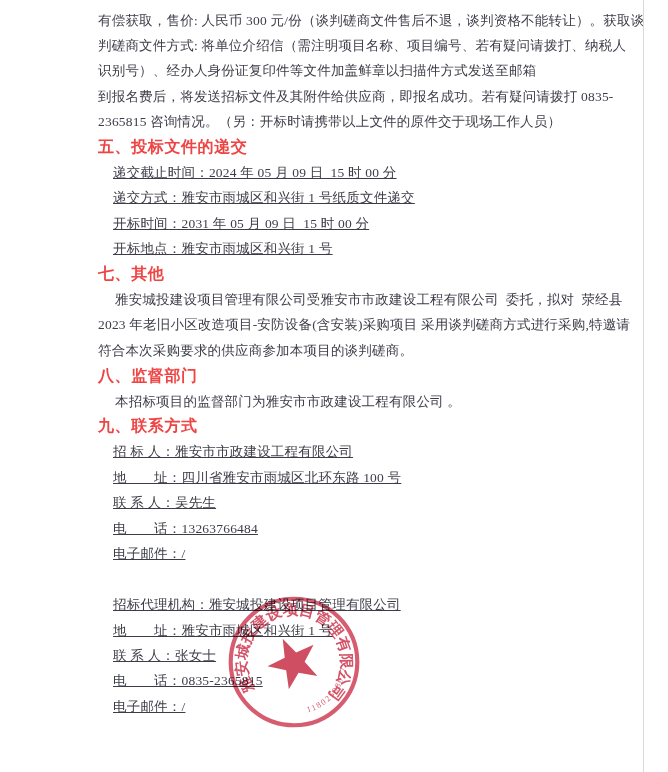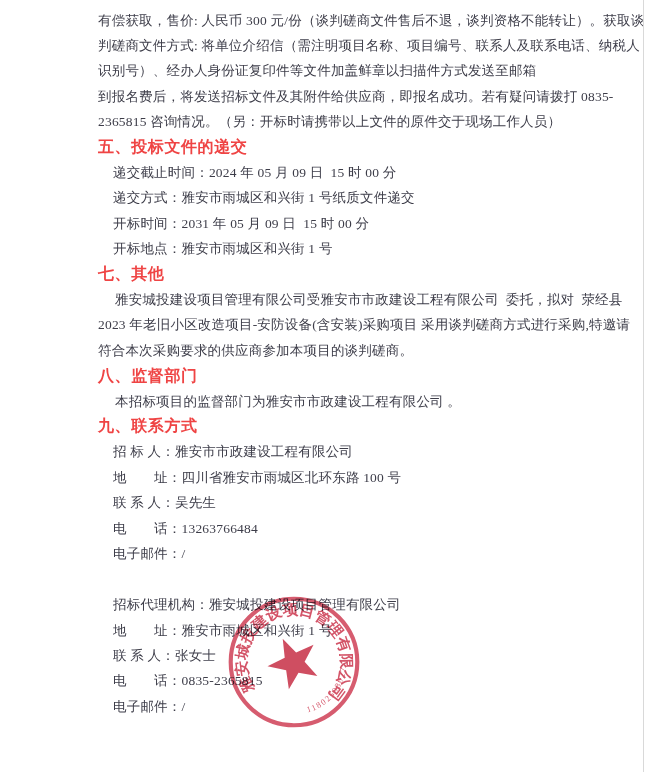--- a/index.html
+++ b/index.html
@@ -25,21 +25,21 @@
     color:#3d3d49;
     letter-spacing:0.2px;
     text-align:right;
   }
   .ln.h{
     font-weight:bold;
     font-size:16px;
     color:#ef4444;
     letter-spacing:0.6px;
   }
-  .ln.kv{padding-left:15px;}
+  .ln.kv{padding-left:15px;text-decoration:underline;}
   .ln.ind{padding-left:17px;}
   .ln.gap{height:26px;}
   .page-edge{
     position:absolute;
     top:0;left:643px;
     width:1px;height:772px;
     background:#d9d9d9;
   }
   .seal{
     position:absolute;
@@ -48,21 +48,21 @@
     mix-blend-mode:multiply;
     opacity:0.9;
     pointer-events:none;
   }
 </style>
 </head>
 <body>
 
 <div id="doc">
     <div class="ln p">有偿获取，售价: 人民币 300 元/份（谈判磋商文件售后不退，谈判资格不能转让）。获取谈</div>
-    <div class="ln p">判磋商文件方式: 将单位介绍信（需注明项目名称、项目编号、联系人及联系电话、纳税人</div>
+    <div class="ln p">判磋商文件方式: 将单位介绍信（需注明项目名称、项目编号、若有疑问请拨打、纳税人</div>
     <div class="ln p">识别号）、经办人身份证复印件等文件加盖鲜章以扫描件方式发送至邮箱</div>
     <div class="ln p">到报名费后，将发送招标文件及其附件给供应商，即报名成功。若有疑问请拨打 0835-</div>
     <div class="ln p">2365815 咨询情况。（另：开标时请携带以上文件的原件交于现场工作人员）</div>
     <div class="ln h">五、投标文件的递交</div>
     <div class="ln kv">递交截止时间：2024 年 05 月 09 日  15 时 00 分</div>
     <div class="ln kv">递交方式：雅安市雨城区和兴街 1 号纸质文件递交</div>
     <div class="ln kv">开标时间：2031 年 05 月 09 日  15 时 00 分</div>
     <div class="ln kv">开标地点：雅安市雨城区和兴街 1 号</div>
     <div class="ln h">七、其他</div>
     <div class="ln ind">雅安城投建设项目管理有限公司受雅安市市政建设工程有限公司  委托，拟对  荥经县</div>

